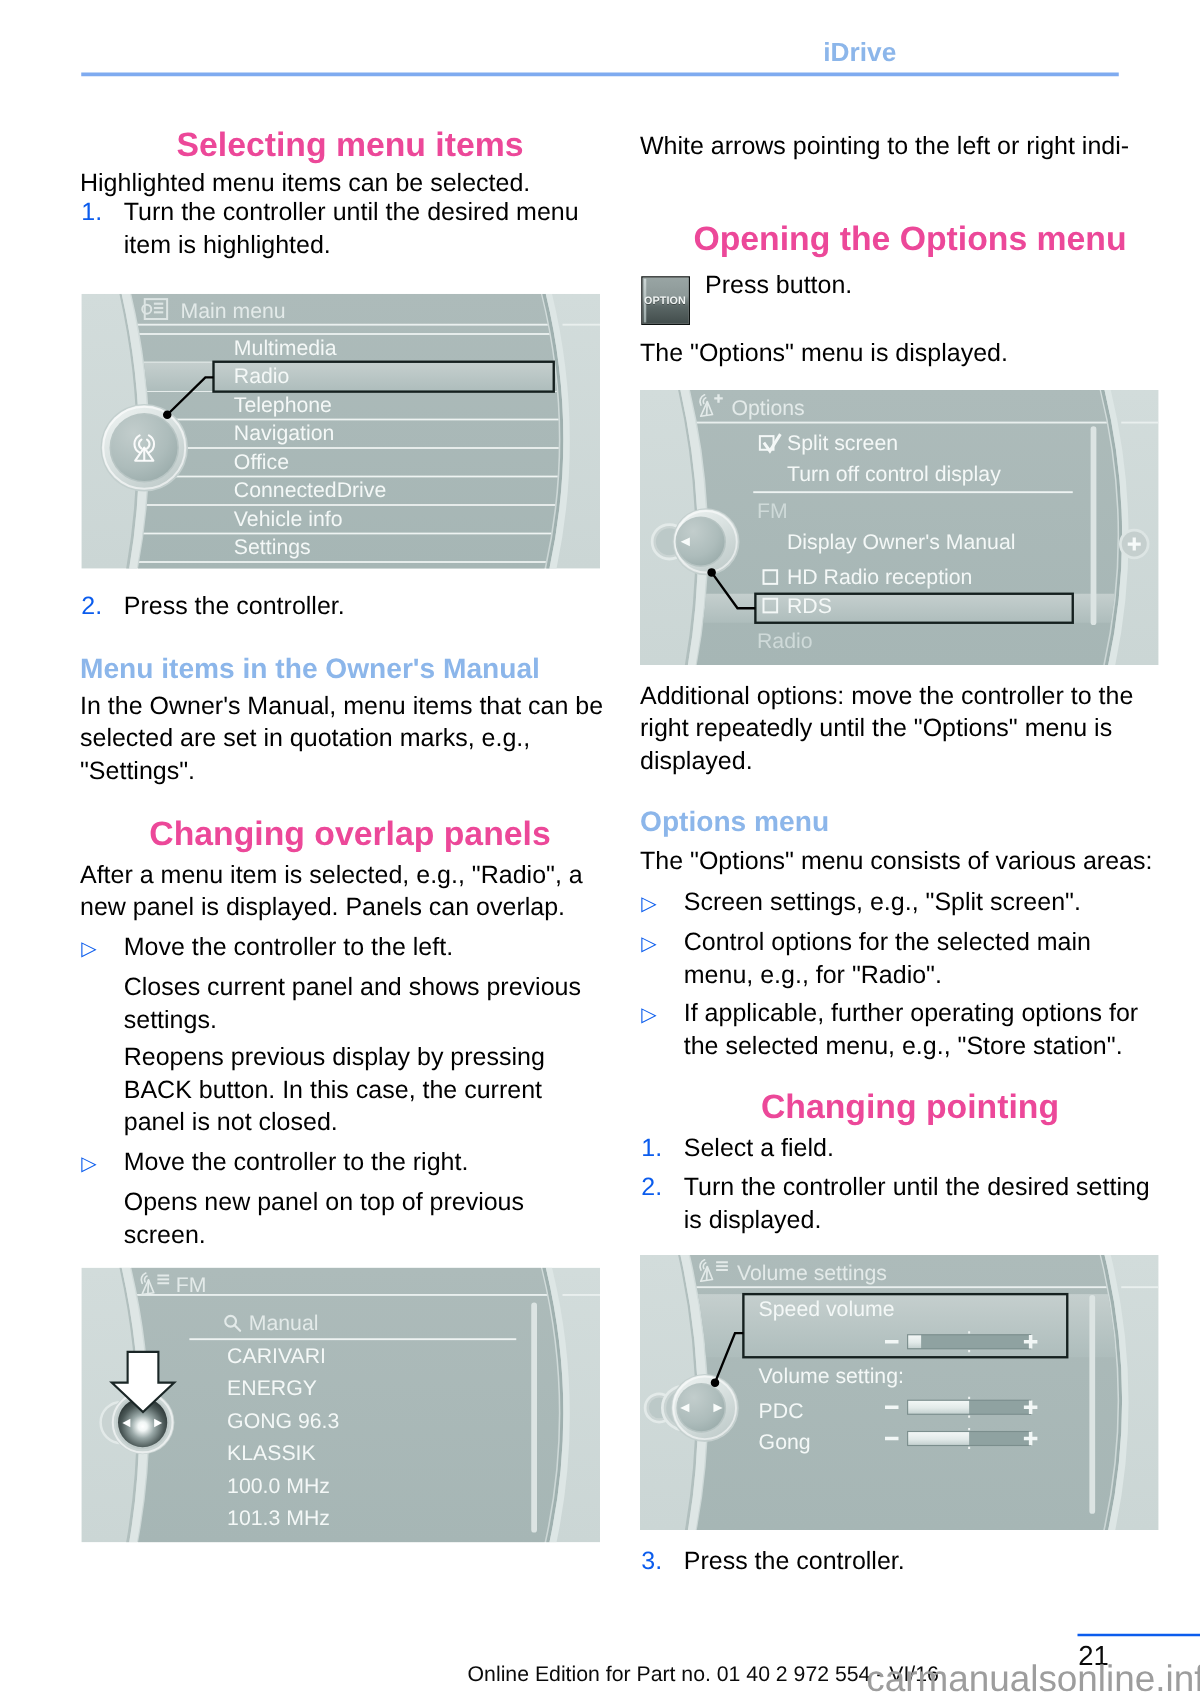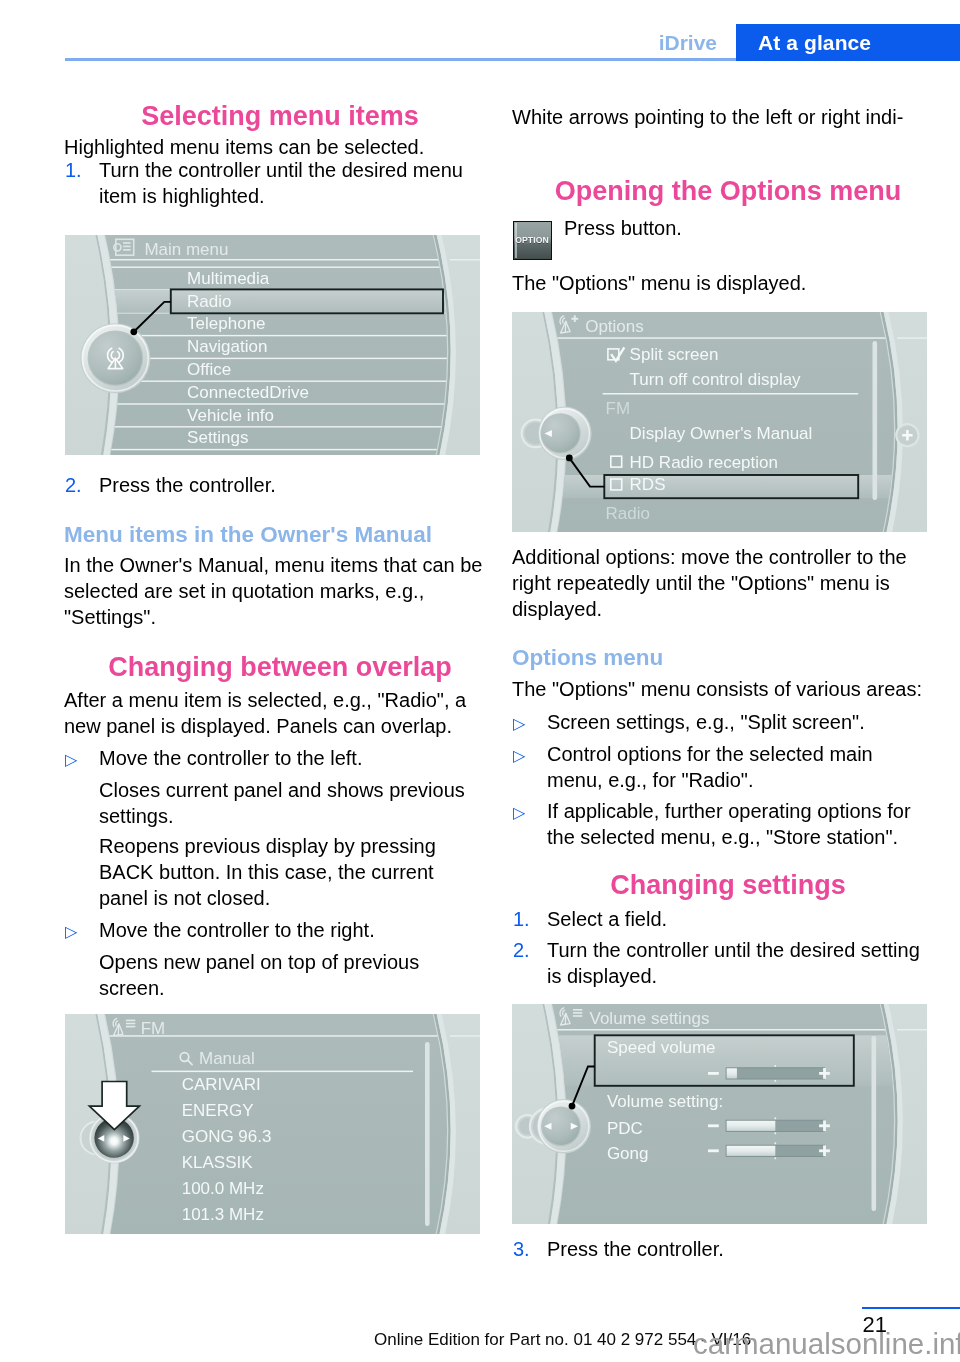--- a/index.html
+++ b/index.html
@@ -55,23 +55,20 @@
               font-size:17px;color:#0a0a0a;line-height:21px;}
   .wmark{position:absolute;left:693px;top:1328.5px;font-size:29.5px;color:#9d9d9d;
          line-height:30px;letter-spacing:0;}
 </style>
 </head>
 <body>
 
 <div class="hdr">
   <div class="hdr-rule"></div>
   <div class="hdr-chapter">iDrive</div>
-  <div class="hdr-tab">
-    <div class="hdr-tab-label">At a glance</div>
-  </div>
 </div>
 
 <div class="col col-l">
   <div class="blk h2" style="top:103.4px">Selecting menu items</div>
   <div class="blk p" style="top:134.6px">
       <span class="ln">Highlighted menu items can be selected.</span>
     </div>
   <div class="blk li" style="top:158.4px">
     <span class="mk">1.</span>
     <span class="tx">
@@ -84,21 +81,21 @@
     <span class="tx">
         <span class="ln">Press the controller.</span>
       </span>
   </div>
   <div class="blk h3" style="top:522px">Menu items in the Owner's Manual</div>
   <div class="blk p" style="top:553px">
       <span class="ln">In the Owner's Manual, menu items that can be</span>
       <span class="ln">selected are set in quotation marks, e.g.,</span>
       <span class="ln">"Settings".</span>
     </div>
-  <div class="blk h2" style="top:654.3px">Changing between overlap</div>
+  <div class="blk h2" style="top:654.3px">Changing overlap panels</div>
   <div class="blk p" style="top:687.6px">
       <span class="ln">After a menu item is selected, e.g., "Radio", a</span>
       <span class="ln">new panel is displayed. Panels can overlap.</span>
     </div>
   <div class="blk li" style="top:745.5px">
     <span class="mk tri">▷</span>
     <span class="tx">
         <span class="ln">Move the controller to the left.</span>
       </span>
   </div>
@@ -162,21 +159,21 @@
         <span class="ln">menu, e.g., for "Radio".</span>
       </span>
   </div>
   <div class="blk li" style="top:799.3px">
     <span class="mk tri">▷</span>
     <span class="tx">
         <span class="ln">If applicable, further operating options for</span>
         <span class="ln">the selected menu, e.g., "Store station".</span>
       </span>
   </div>
-  <div class="blk h2" style="top:872.3px">Changing settings</div>
+  <div class="blk h2" style="top:872.3px">Changing pointing</div>
   <div class="blk li" style="top:906.8px">
     <span class="mk">1.</span>
     <span class="tx">
         <span class="ln">Select a field.</span>
       </span>
   </div>
   <div class="blk li" style="top:938.1px">
     <span class="mk">2.</span>
     <span class="tx">
         <span class="ln">Turn the controller until the desired setting</span>

